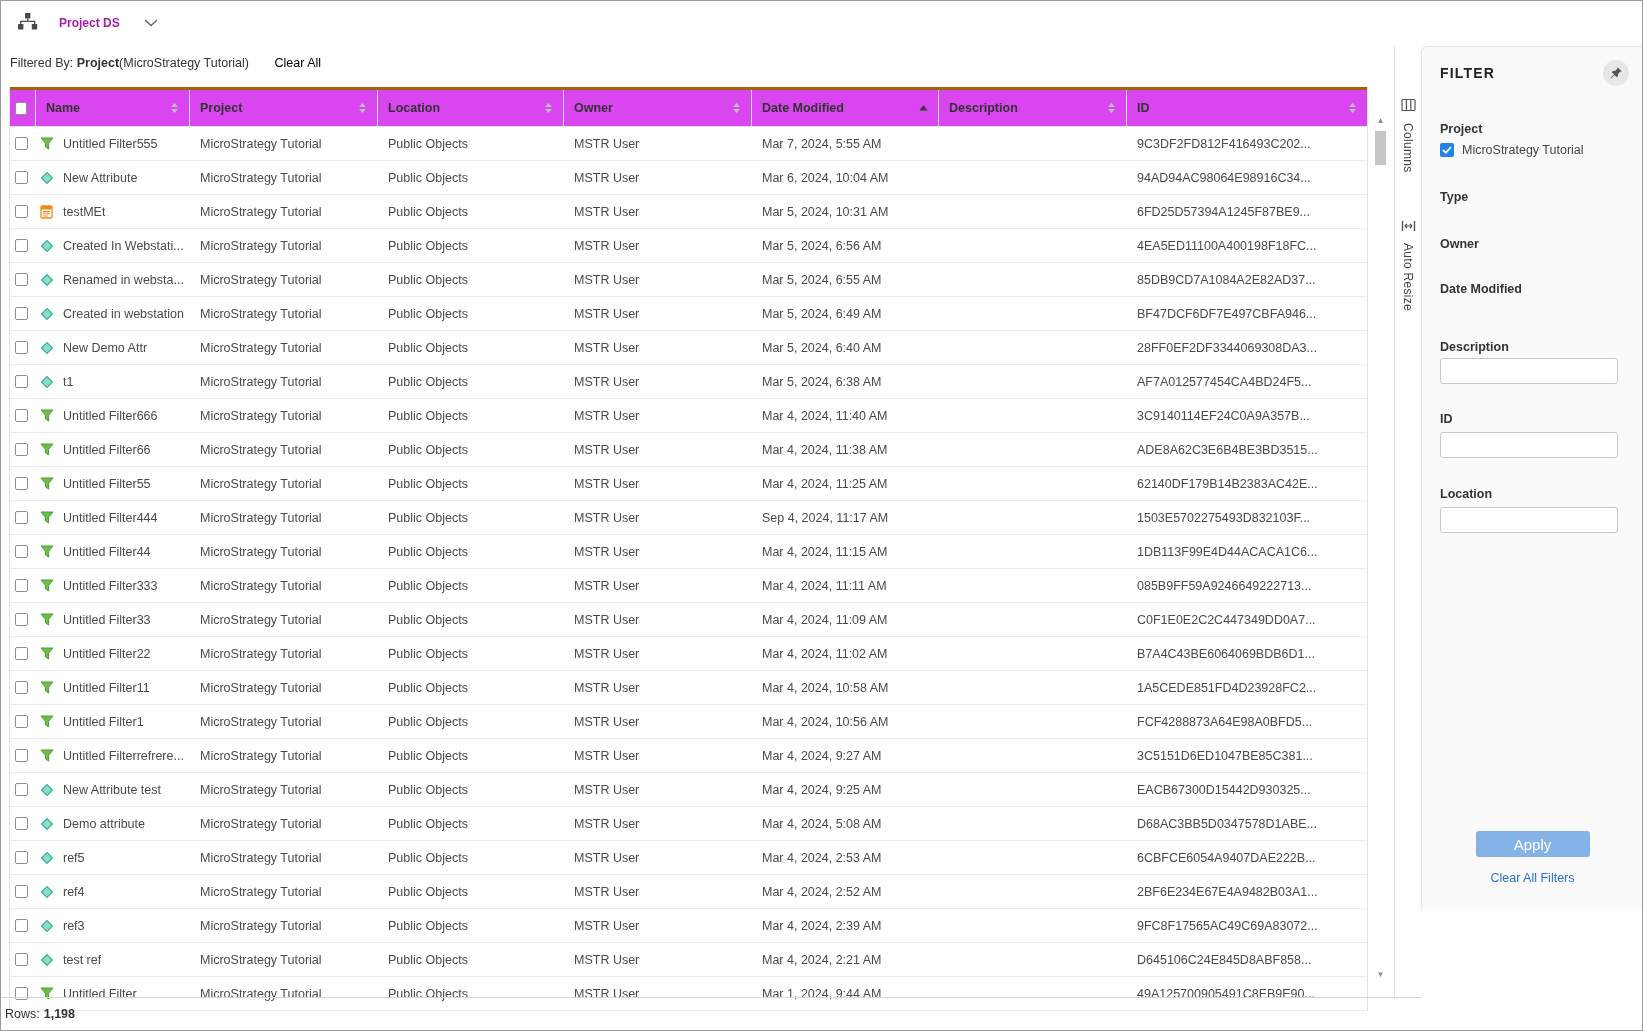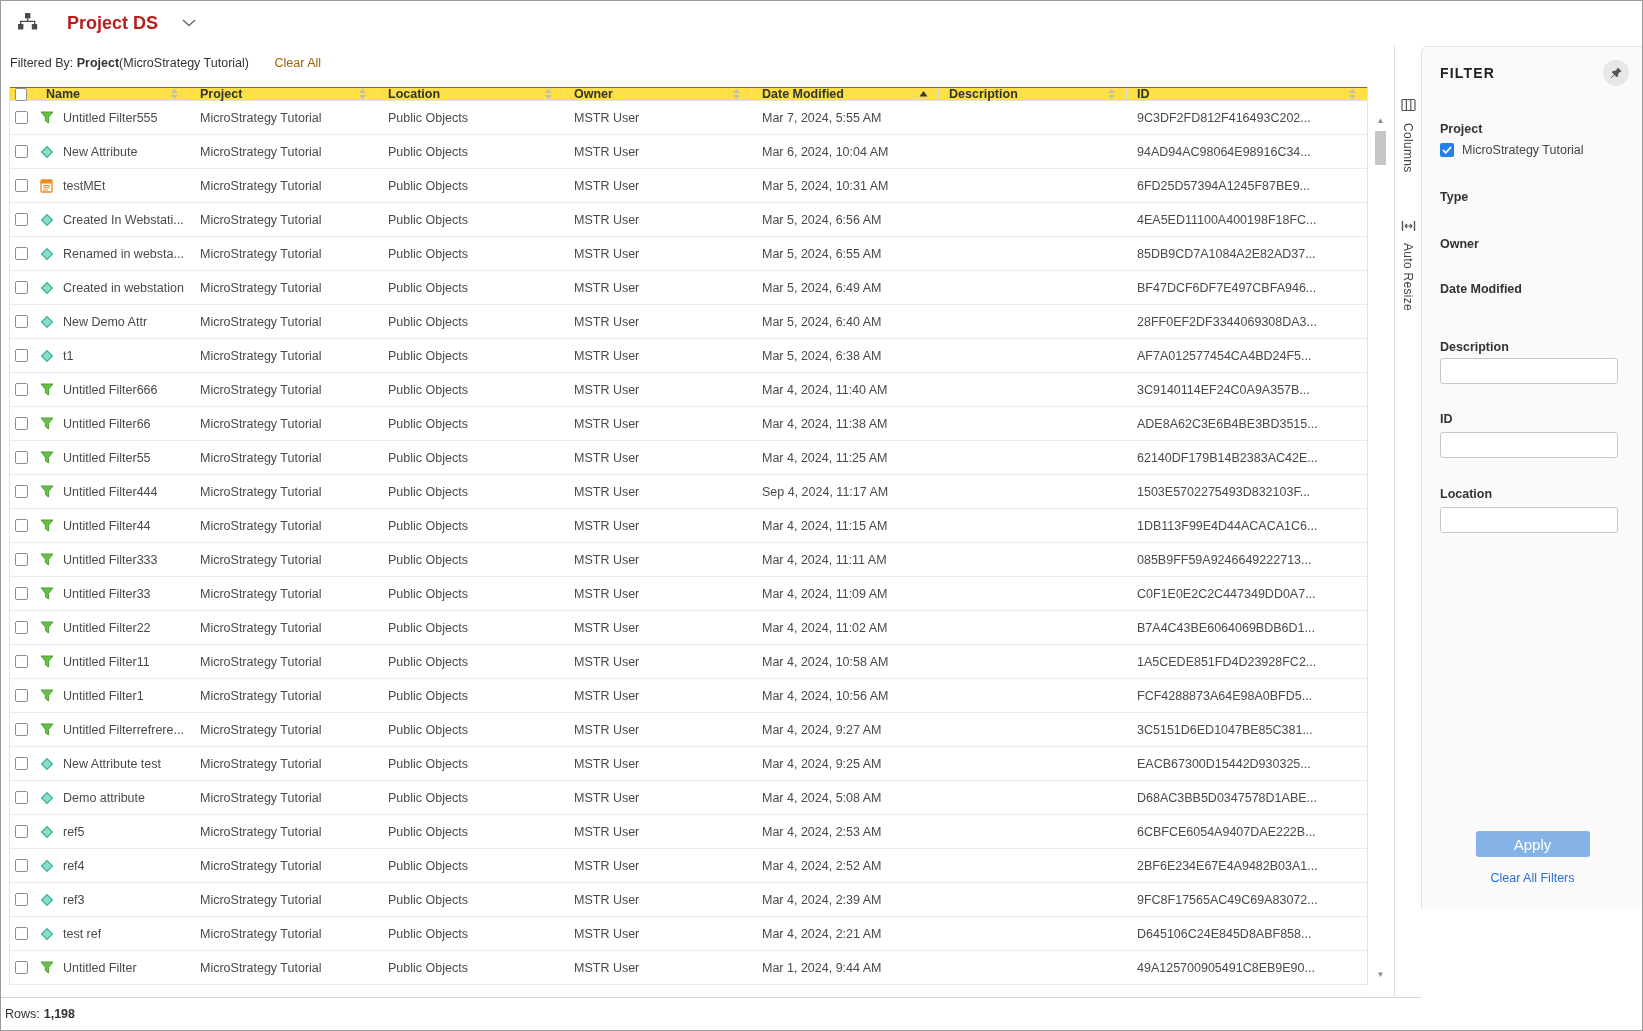--- a/index.html
+++ b/index.html
@@ -1,31 +1,31 @@
 <!DOCTYPE html>
 <html><head>
 <meta charset="utf-8">
 <style>
   html,body{margin:0;padding:0;background:#fff;}
   .app{position:relative;width:1643px;height:1031px;box-sizing:border-box;border:1px solid #9b9b9b;
        background:#fff;font-family:"Liberation Sans",sans-serif;color:#333;overflow:hidden;}
 
   
   .topbar{position:absolute;left:0;top:0;height:44px;display:flex;align-items:center;padding-left:15px;}
-  .topbar .app-title{font-size:18px;font-weight:bold;color:#b91c1c;margin-left:28px;}
+  .topbar .app-title{font-size:12px;font-weight:bold;color:#a21caf;margin-left:20px;}
   .topbar .chev{margin-left:24px;display:flex;align-items:center;}
 
   
   .filterbar{position:absolute;left:9px;top:55px;font-size:12.5px;color:#333;}
   .filterbar b{font-weight:bold;}
-  .filterbar .clear-link{color:#a16207;margin-left:22px;cursor:pointer;text-decoration:none;margin-top:28px;}
+  .filterbar .clear-link{color:#000000;margin-left:22px;cursor:pointer;text-decoration:none;margin-top:28px;}
 
   
   .table{position:absolute;left:8px;top:86px;width:1357px;border-left:1px solid #e3e3e3;border-right:1px solid #e3e3e3;box-sizing:content-box;}
-  .thead{display:flex;height:14px;background:#fde047;border-top:1px solid #a16207;border-bottom:1px solid #e0e0e0;box-sizing:border-box;}
+  .thead{display:flex;height:40px;background:#d946ef;border-top:3px solid #a16207;border-bottom:1px solid #e0e0e0;box-sizing:border-box;}
   .hcell{display:flex;align-items:center;box-sizing:border-box;border-right:1px solid #ddd;
          font-size:12.5px;font-weight:bold;color:#333;padding:0 8px 0 10px;position:relative;}
   .hcell:last-child{border-right:none;}
   .hcell .hlabel{flex:1;white-space:nowrap;overflow:hidden;}
   .hcell .sorter{display:flex;flex-direction:column;align-items:center;line-height:0;cursor:pointer;margin-right:2px;}
   .hcell.c-check{justify-content:flex-start;padding-left:5px;}
   .trow{display:flex;height:34px;align-items:center;border-bottom:1px solid #ebebeb;background:#fff;font-size:12.5px;color:#4a4a4a;box-sizing:border-box;}
   .cell{box-sizing:border-box;padding-left:10px;white-space:nowrap;overflow:hidden;}
   .c-check{width:26px;padding-left:5px;flex:none;display:flex;align-items:center;}
   .c-name{width:154px;flex:none;display:flex;align-items:center;padding-left:3px;}

